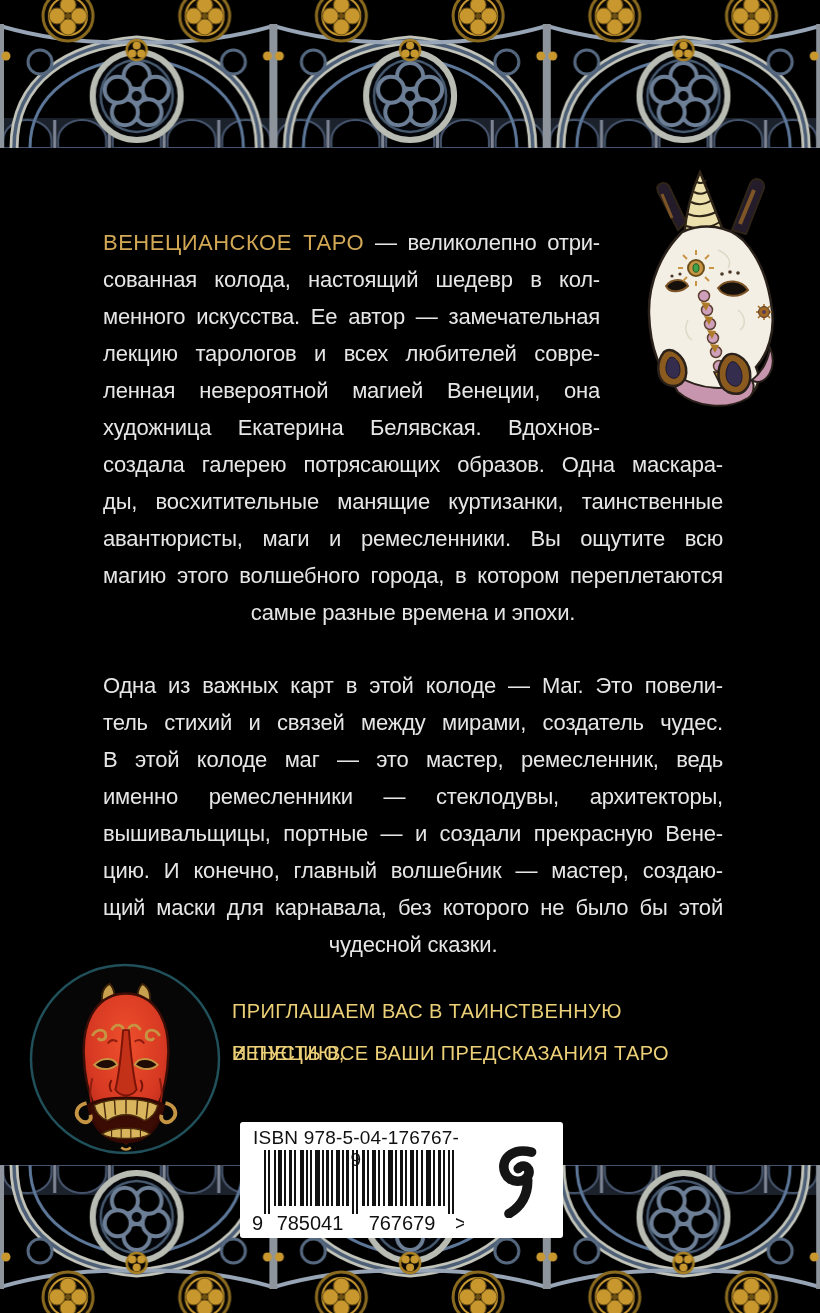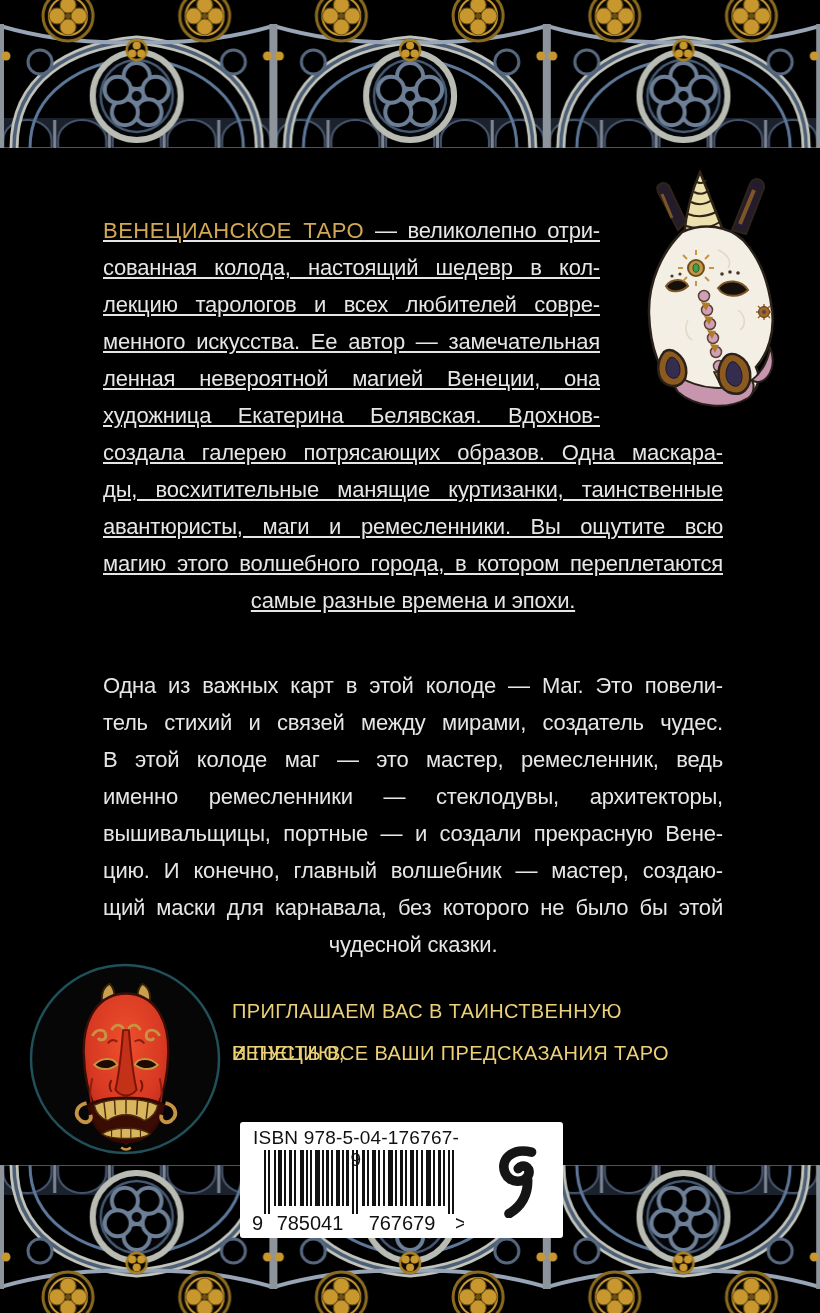--- a/index.html
+++ b/index.html
@@ -7,21 +7,21 @@
          font-family:"Liberation Sans",sans-serif;}
   .border{position:absolute;left:0;width:820px;height:148px;z-index:1;}
   .border-top{top:0;}
   .border-bottom{bottom:0;transform:scaleY(-1);}
   .unicorn{position:absolute;left:628px;top:170px;width:165px;height:240px;z-index:2;}
   .halo{position:absolute;left:28px;top:962px;width:194px;height:194px;z-index:2;}
   .devil{position:absolute;left:52px;top:982px;width:148px;height:178px;z-index:3;}
 
   .txt{position:absolute;left:103px;color:#e6e6e6;font-size:22px;line-height:37px;
        letter-spacing:-0.2px;z-index:3;}
-  .para1{top:212px;width:620px;text-decoration:underline;}
+  .para1{top:224px;width:620px;}
   .para2{top:667px;width:620px;}
   .jl{text-align:justify;text-align-last:justify;height:37px;overflow:hidden;white-space:nowrap;}
   .jl.narrow{width:497px;}
   .jl.wide{width:620px;}
   .center-line{text-align:center;text-align-last:center;height:37px;width:620px;}
   .gold-title{color:#d2a855;letter-spacing:0.5px;}
 
   .invite{position:absolute;left:232px;top:990px;width:508px;z-index:3;
           color:#ecd077;font-size:20px;line-height:42px;letter-spacing:0.4px;text-align:left;}
   .invite div{height:42px;}
@@ -202,22 +202,22 @@
 
     <path d="M36,182 C28,192 28,208 38,214 C50,220 60,212 58,198 C56,186 44,176 36,182 Z" fill="#8a5a1e" stroke="#2a211a" stroke-width="2.5"></path>
     <path d="M40,190 C36,198 38,206 44,208 C52,210 54,200 50,192 C46,186 42,186 40,190 Z" fill="#342d4e" stroke="#1c1830" stroke-width="1"></path>
     <path d="M96,188 C88,198 88,216 100,222 C114,228 124,218 122,202 C120,188 104,178 96,188 Z" fill="#8a5a1e" stroke="#2a211a" stroke-width="2.5"></path>
     <path d="M100,196 C96,204 98,214 106,216 C114,218 116,206 112,198 C108,190 102,190 100,196 Z" fill="#342d4e" stroke="#1c1830" stroke-width="1"></path>
   </svg>
 
   <div class="txt para1">
     <div class="jl narrow"><span class="gold-title">ВЕНЕЦИАНСКОЕ ТАРО</span><span> — великолепно отри-</span></div>
     <div class="jl narrow">сованная колода, настоящий шедевр в кол-</div>
+    <div class="jl narrow">менного искусства. Ее автор — замечательная</div>
     <div class="jl narrow">лекцию тарологов и всех любителей совре-</div>
-    <div class="jl narrow">менного искусства. Ее автор — замечательная</div>
     <div class="jl narrow">ленная невероятной магией Венеции, она</div>
     <div class="jl narrow">художница Екатерина Белявская. Вдохнов-</div>
     <div class="jl wide">создала галерею потрясающих образов. Одна маскара-</div>
     <div class="jl wide">ды, восхитительные манящие куртизанки, таинственные</div>
     <div class="jl wide">авантюристы, маги и ремесленники. Вы ощутите всю</div>
     <div class="jl wide">магию этого волшебного города, в котором переплетаются</div>
     <div class="center-line">самые разные времена и эпохи.</div>
   </div>
 
   <div class="txt para2">

